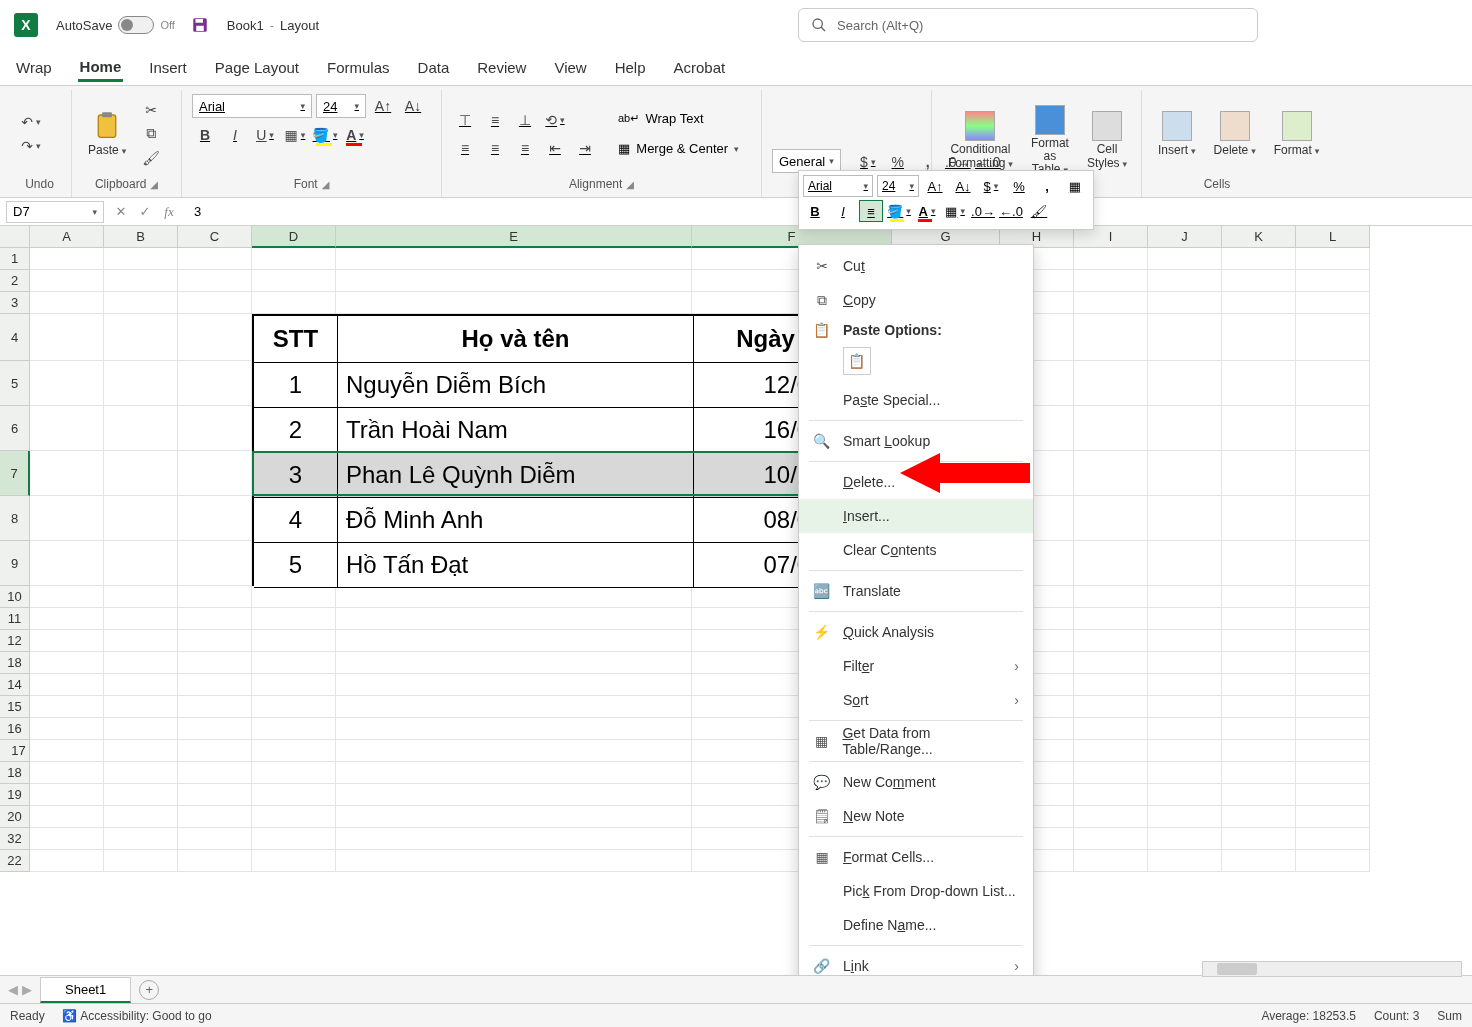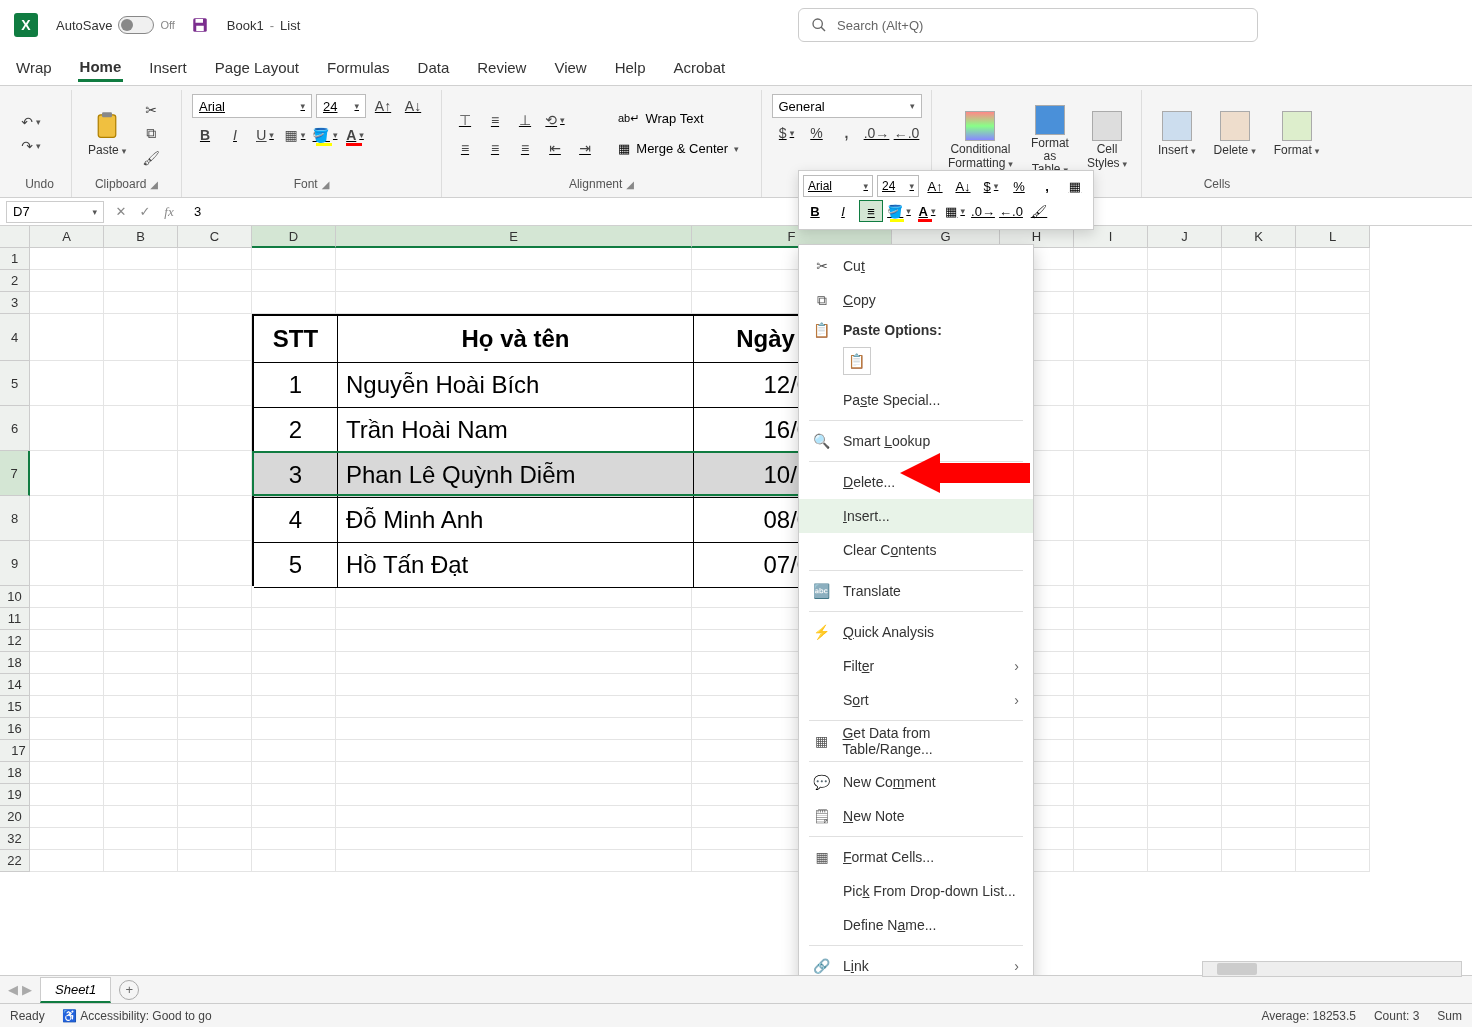--- a/index.html
+++ b/index.html
@@ -58,21 +58,21 @@
 .cell { position: absolute; border-right: 1px solid #e4e4e4; border-bottom: 1px solid #e4e4e4; font-size: 13px; display: flex; align-items: center; padding: 0 6px; }
 .tbl { position: absolute; border: 2px solid #000; }
 .tblcell { position: absolute; border-right: 1px solid #000; border-bottom: 1px solid #000; font-family: Arial; font-size: 24px; display: flex; align-items: center; padding: 0 8px; background: #fff; }
 .tblhead { font-weight: bold; justify-content: center; }
 .tblcell.center { justify-content: center; }
 .selection-border { position: absolute; border: 2px solid #107c41; pointer-events: none; }
 
 
 .sheettabs { position: absolute; bottom: 24px; left: 0; right: 0; height: 28px; background: #f5f5f5; border-top: 1px solid #ccc; display: flex; align-items: center; padding: 0 8px; gap: 8px; font-size: 13px; }
 .sheet-nav { display: flex; gap: 4px; color: #aaa; }
-.sheet-tab { padding: 4px 14px; background: #fff; border: 1px solid #ccc; border-bottom: 2px solid #107c41; font-style: italic; }
+.sheet-tab { padding: 4px 24px; background: #fff; border: 1px solid #ccc; border-bottom: 2px solid #107c41; }
 .sheet-add { width: 20px; height: 20px; border: 1px solid #aaa; border-radius: 50%; display: flex; align-items: center; justify-content: center; color: #666; }
 .hscroll { position: absolute; right: 10px; bottom: 26px; width: 260px; height: 16px; background: #eee; border: 1px solid #ccc; }
 .hscroll .thumb { position: absolute; left: 14px; top: 1px; width: 40px; height: 12px; background: #ccc; border-radius: 2px; }
 
 
 .statusbar { position: absolute; bottom: 0; left: 0; right: 0; height: 24px; background: #f5f5f5; border-top: 1px solid #ccc; display: flex; align-items: center; padding: 0 10px; font-size: 12px; color: #444; gap: 18px; }
 .statusbar .right { margin-left: auto; display: flex; gap: 18px; }
 
 
 .minitoolbar { position: absolute; left: 798px; top: 170px; width: 296px; background: #fff; border: 1px solid #ccc; box-shadow: 0 4px 12px rgba(0,0,0,0.15); padding: 4px; }
@@ -108,21 +108,21 @@
   </div>
   <span class="save-icon">
     <svg viewBox="0 0 24 24">
         <rect x="3" y="3" width="18" height="18" rx="2" fill="#7b2e8e"></rect>
         <rect x="6" y="4" width="10" height="5" fill="#fff"></rect>
         <rect x="7" y="13" width="10" height="7" fill="#fff"></rect>
       </svg>
   </span>
   <span>Book1</span>
   <span style="margin:0 6px;color:#888">-</span>
-  <span>List</span>
+  <span>Layout</span>
   <div class="searchbox">
     <svg viewBox="0 0 24 24" fill="none" stroke-width="2">
         <circle cx="10" cy="10" r="7"></circle>
         <line x1="15" y1="15" x2="21" y2="21"></line>
       </svg>
     <span>Search (Alt+Q)</span>
   </div>
 </div>
 
 <div class="tabs" id="tabs">
@@ -237,21 +237,21 @@
           </div>
       </div>
     </div>
     <div class="group-label">
         <span>Alignment</span>
         <span class="launcher">◢</span>
       </div>
   </div>
 
   <div class="group" style="width:170px">
-    <div class="group-content" style="flex-direction:column;align-items:center;gap:4px">
+    <div class="group-content" style="align-items:flex-end;gap:14px">
       <div class="combo" style="width:150px">
           <span>General</span>
           <span class="caret">▾</span>
         </div>
       <div class="row">
         <div class="small-btn drop">$</div>
         <div class="small-btn">%</div>
         <div class="small-btn">
             <b>,</b>
           </div>
@@ -618,21 +618,21 @@
       <div class="cell" style="left: 970px; top: 602px; width: 74px; height: 22px;"></div>
       <div class="cell" style="left: 1044px; top: 602px; width: 74px; height: 22px;"></div>
       <div class="cell" style="left: 1118px; top: 602px; width: 74px; height: 22px;"></div>
       <div class="cell" style="left: 1192px; top: 602px; width: 74px; height: 22px;"></div>
       <div class="cell" style="left: 1266px; top: 602px; width: 74px; height: 22px;"></div>
       <div class="tbl" style="left: 222px; top: 66px; width: 640px; height: 272px;">
         <div class="tblcell tblhead" style="left: 0px; top: 0px; width: 84px; height: 47px;">STT</div>
         <div class="tblcell tblhead" style="left: 84px; top: 0px; width: 356px; height: 47px;">Họ và tên</div>
         <div class="tblcell tblhead" style="left: 440px; top: 0px; width: 200px; height: 47px;">Ngày sinh</div>
         <div class="tblcell center" style="left: 0px; top: 47px; width: 84px; height: 45px;">1</div>
-        <div class="tblcell" style="left: 84px; top: 47px; width: 356px; height: 45px;">Nguyễn Hoài Bích</div>
+        <div class="tblcell" style="left: 84px; top: 47px; width: 356px; height: 45px;">Nguyễn Diễm Bích</div>
         <div class="tblcell center" style="left: 440px; top: 47px; width: 200px; height: 45px;">12/02</div>
         <div class="tblcell center" style="left: 0px; top: 92px; width: 84px; height: 45px;">2</div>
         <div class="tblcell" style="left: 84px; top: 92px; width: 356px; height: 45px;">Trần Hoài Nam</div>
         <div class="tblcell center" style="left: 440px; top: 92px; width: 200px; height: 45px;">16/05</div>
         <div class="tblcell center" style="background: rgb(216, 216, 216); left: 0px; top: 137px; width: 84px; height: 45px;">3</div>
         <div class="tblcell" style="background: rgb(216, 216, 216); left: 84px; top: 137px; width: 356px; height: 45px;">Phan Lê Quỳnh Diễm</div>
         <div class="tblcell center" style="background: rgb(216, 216, 216); left: 440px; top: 137px; width: 200px; height: 45px;">10/12</div>
         <div class="tblcell center" style="left: 0px; top: 182px; width: 84px; height: 45px;">4</div>
         <div class="tblcell" style="left: 84px; top: 182px; width: 356px; height: 45px;">Đỗ Minh Anh</div>
         <div class="tblcell center" style="left: 440px; top: 182px; width: 200px; height: 45px;">08/05</div>

